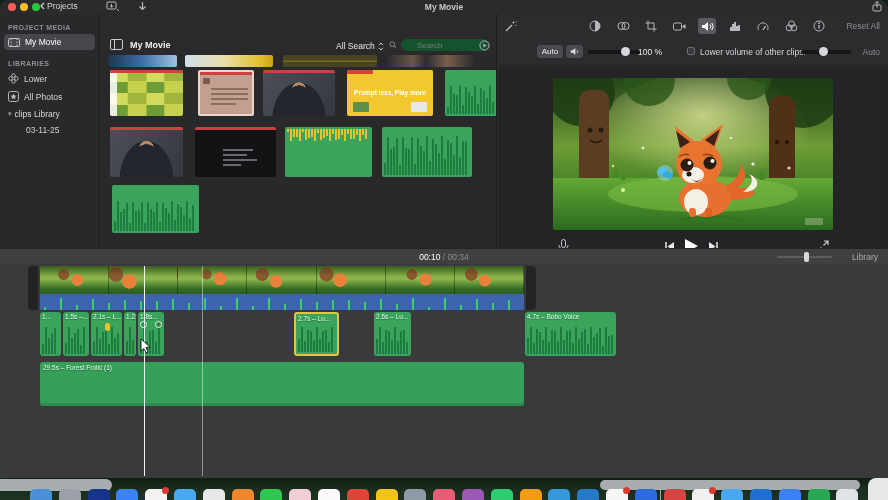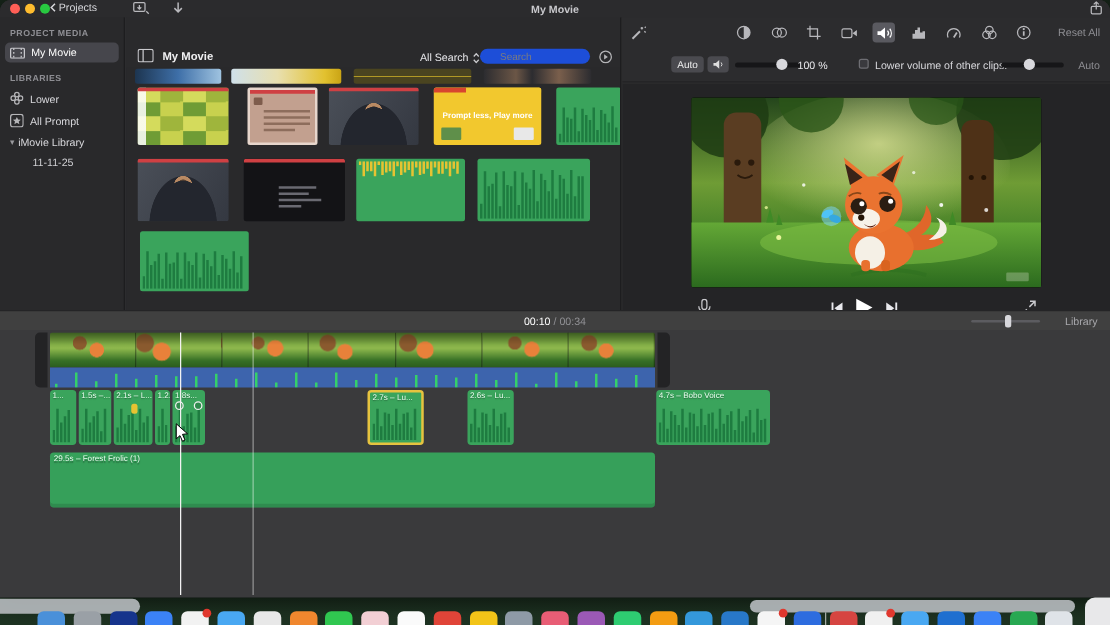--- a/index.html
+++ b/index.html
@@ -23,21 +23,21 @@
   .sb-sub { margin-left:26px; padding:2px 0; color:#cfcfd3; font-size:8.5px; }
   .chev { color:#9a9a9e; font-size:7px; margin-right:-2px; }
   
   .media { position:absolute; left:101px; top:14px; width:396px; height:234px; background:#2a2a2c; border-right:1px solid #1d1d1f; }
   .tabs { position:absolute; left:26px; top:4px; display:flex; gap:9px; align-items:center; }
   .tab { font-size:8.5px; color:#c9c9cd; padding:2px 6px; border-radius:4px; white-space:nowrap; }
   .tab.active { background:#55555a; color:#fff; }
   .browser-head { position:absolute; left:0; top:22px; width:100%; height:18px; }
   .bh-title { position:absolute; left:29px; top:4px; color:#f0f0f2; font-size:9px; font-weight:bold; }
   .bh-filter { position:absolute; left:235px; top:5px; color:#e8e8ec; font-size:8.5px; display:flex; gap:3px; align-items:center; }
-  .search { position:absolute; left:283px; top:3px; width:88px; height:12px; background:#1d4ed8; border:none; border-radius:6px;
+  .search { position:absolute; left:300px; top:3px; width:88px; height:12px; background:#14532d; border:none; border-radius:6px;
             color:#bbb; font-size:8px; padding-left:16px; outline:none; }
   .search::placeholder { color:#7c7c80; }
   .search-ic { position:absolute; left:288px; top:5px; }
   .loop-ic { position:absolute; left:378px; top:4px; }
   .thumbs { position:absolute; left:0; top:40px; width:100%; height:194px; background:#29292b; overflow:hidden; }
   .th { position:absolute; border-radius:2px; overflow:hidden; }
   .redstrip { position:absolute; left:0; top:0; width:100%; height:3px; background:#cf4043; }
   .person   { background:
       radial-gradient(circle at 50% 60%, #23262e 26%, rgba(0,0,0,0) 27%),
       radial-gradient(circle at 50% 42%, #5a4433 0 9%, #b98a63 10% 15%, rgba(0,0,0,0) 16%),
@@ -172,27 +172,27 @@
               <circle cx="8.4" cy="5.5" r="1.8"></circle>
             </g>
           </svg>
         <span>Lower</span>
       </div>
       <div class="sb-item">
         <svg width="11" height="11" viewBox="0 0 11 11">
             <rect x="0.5" y="0.5" width="10" height="10" rx="2" stroke="#b5b5b8" fill="none"></rect>
             <path d="M5.5 2.5 l1 2 2.2 .2 -1.7 1.5 .5 2.2 -2 -1.2 -2 1.2 .5 -2.2 -1.7 -1.5 2.2 -.2z" fill="#b5b5b8"></path>
           </svg>
-        <span>All Prompt</span>
+        <span>All Photos</span>
       </div>
       <div class="sb-item">
         <span class="chev">▾</span>
-        <span>iMovie Library</span>
-      </div>
-      <div class="sb-sub">11-11-25</div>
+        <span>clips Library</span>
+      </div>
+      <div class="sb-sub">03-11-25</div>
     </div>
 
     <div class="media">
       <div class="browser-head">
         <span style="position:absolute;left:9px;top:3px">
           <svg width="13" height="11" viewBox="0 0 13 11">
               <rect x="0.5" y="0.5" width="12" height="10" rx="1.5" stroke="#c9c9cd" fill="none"></rect>
               <path d="M4.5 0.5 v10" stroke="#c9c9cd"></path>
             </svg>
         </span>

